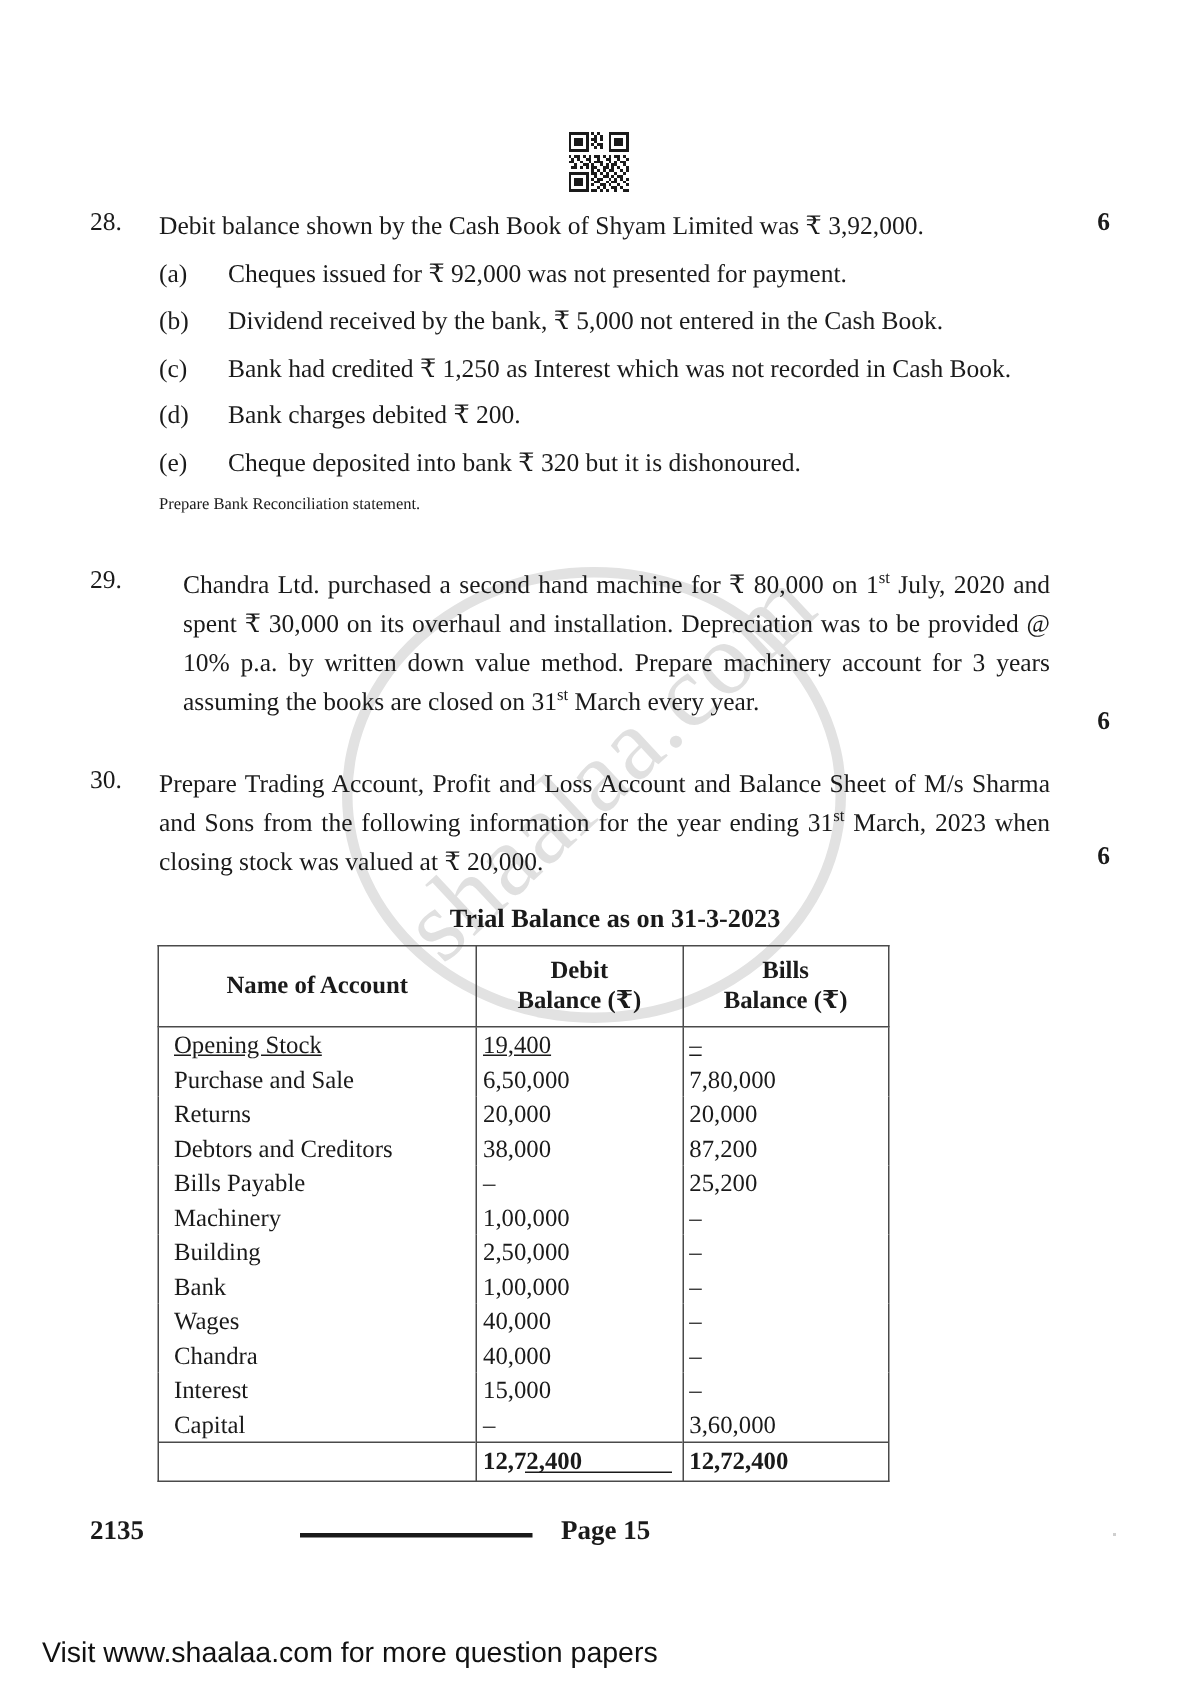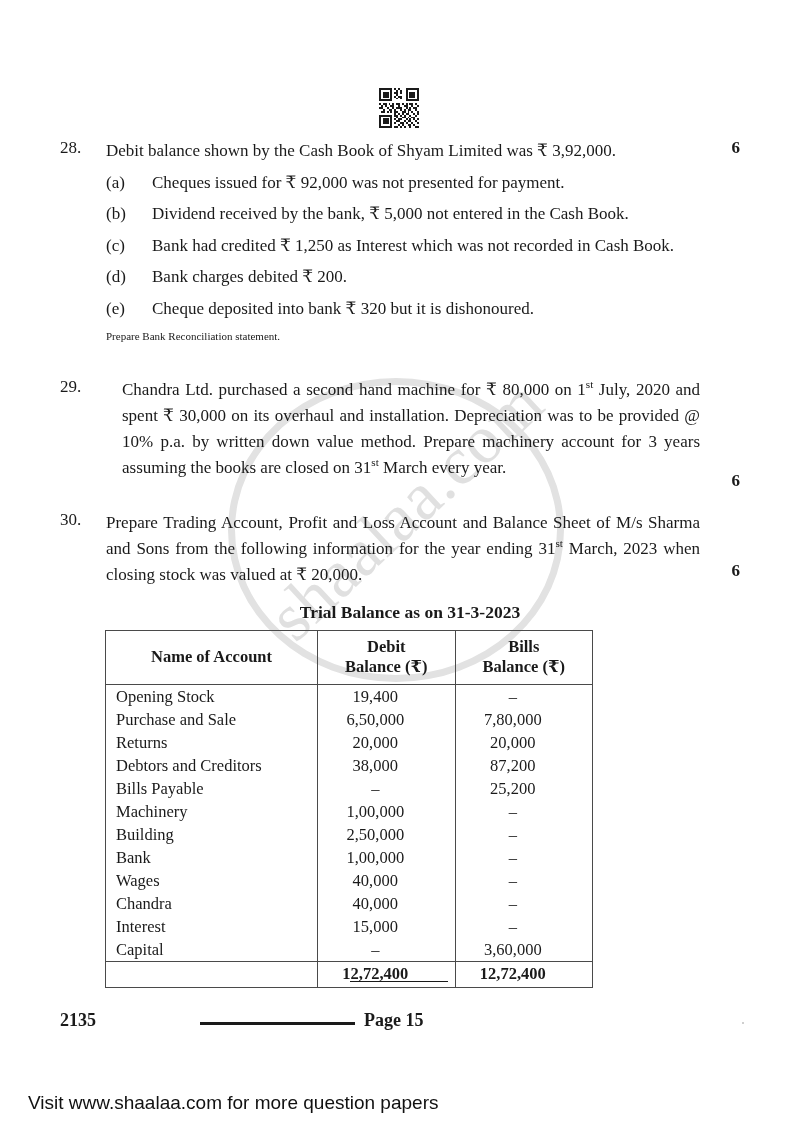--- a/index.html
+++ b/index.html
@@ -164,28 +164,28 @@
   }
   table.trial tbody td.acct {
     text-align: left;
     padding: 1.5px 6px 1.5px 10px;
     border-left: 1px solid #4a4a4a;
     border-right: 1px solid #4a4a4a;
     border-top: none;
     border-bottom: none;
   }
   table.trial tbody td.num {
-    text-align: center;
+    text-align: left;
     padding: 1.5px 26px 1.5px 4px;
     border-left: 1px solid #4a4a4a;
     border-right: 1px solid #4a4a4a;
     border-top: none;
     border-bottom: none;
   }
-  table.trial tbody tr.first-row td { border-top: 1px solid #4a4a4a; }
+  table.trial tbody tr.first-row td { border-top: 1px solid #4a4a4a; text-decoration: underline; }
   table.trial tbody tr.total-row td {
     border-top: 1px solid #4a4a4a;
     border-bottom: 1px solid #4a4a4a;
     font-weight: bold;
     padding-top: 2px;
     padding-bottom: 3px;
   }
   table.trial tbody tr.total-row td.acct { }
 
   
@@ -216,21 +216,21 @@
   #footer .rule {
     position: absolute;
     left: 200px;
     top: 12px;
     width: 155px;
     height: 0;
     border-top: 3px solid #1a1a1a;
   }
   #footer .page-num {
     position: absolute;
-    left: 364px;
+    left: 374px;
     top: 0;
     font-size: 18px;
     font-weight: bold;
   }
   #banner {
     position: absolute;
     left: 28px;
     top: 1092px;
     font-family: "Liberation Sans", "DejaVu Sans", sans-serif;
     font-size: 19px;

